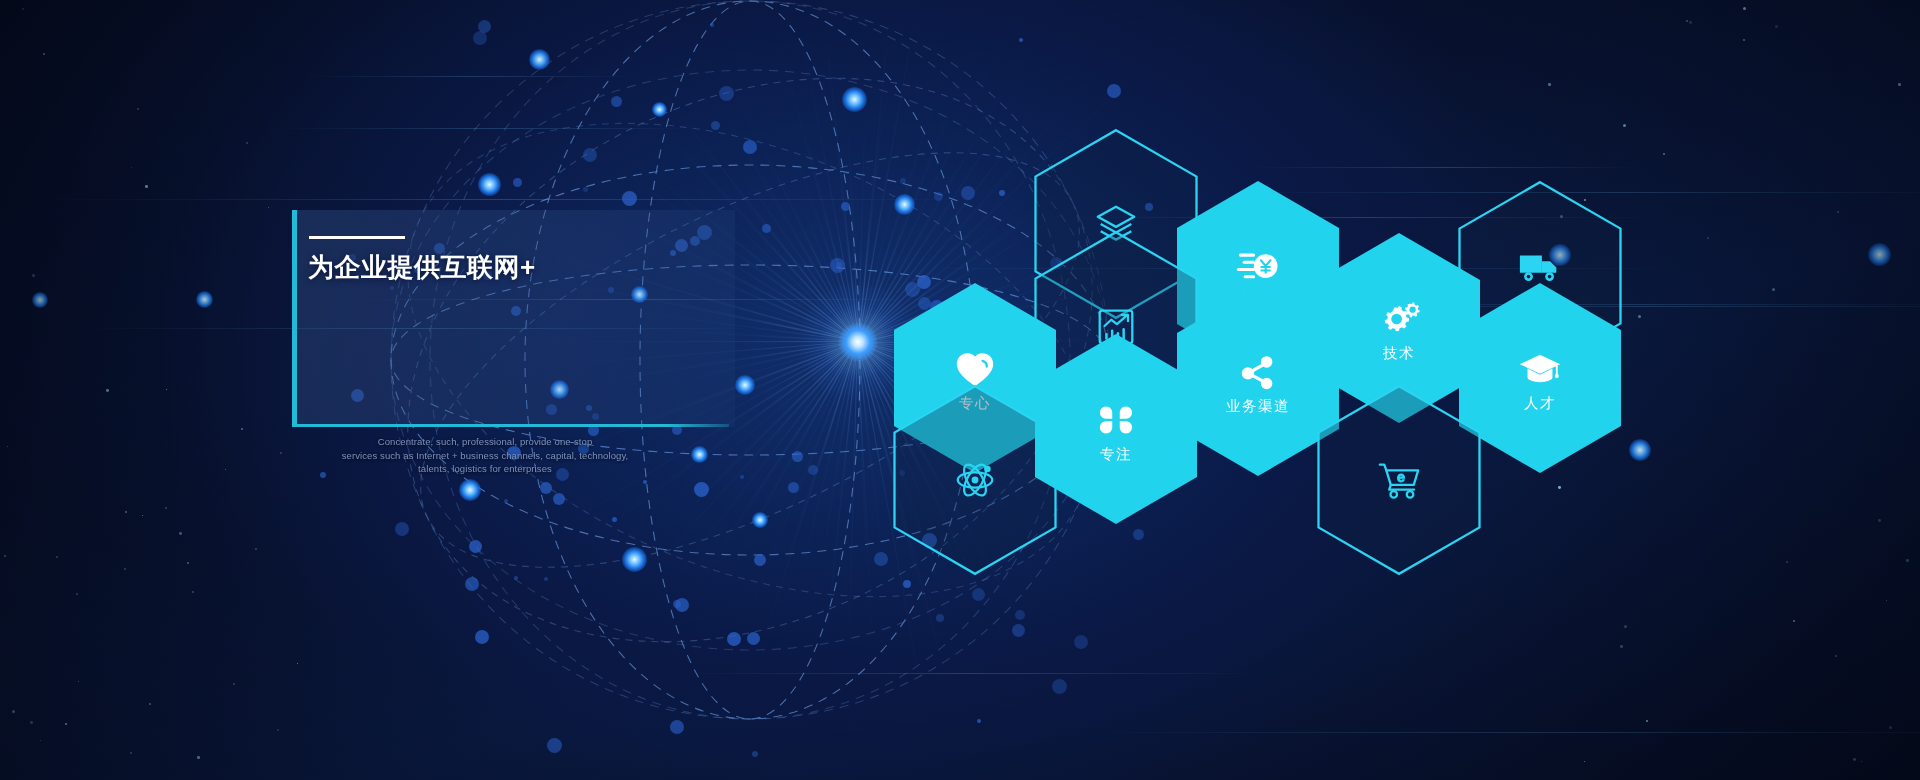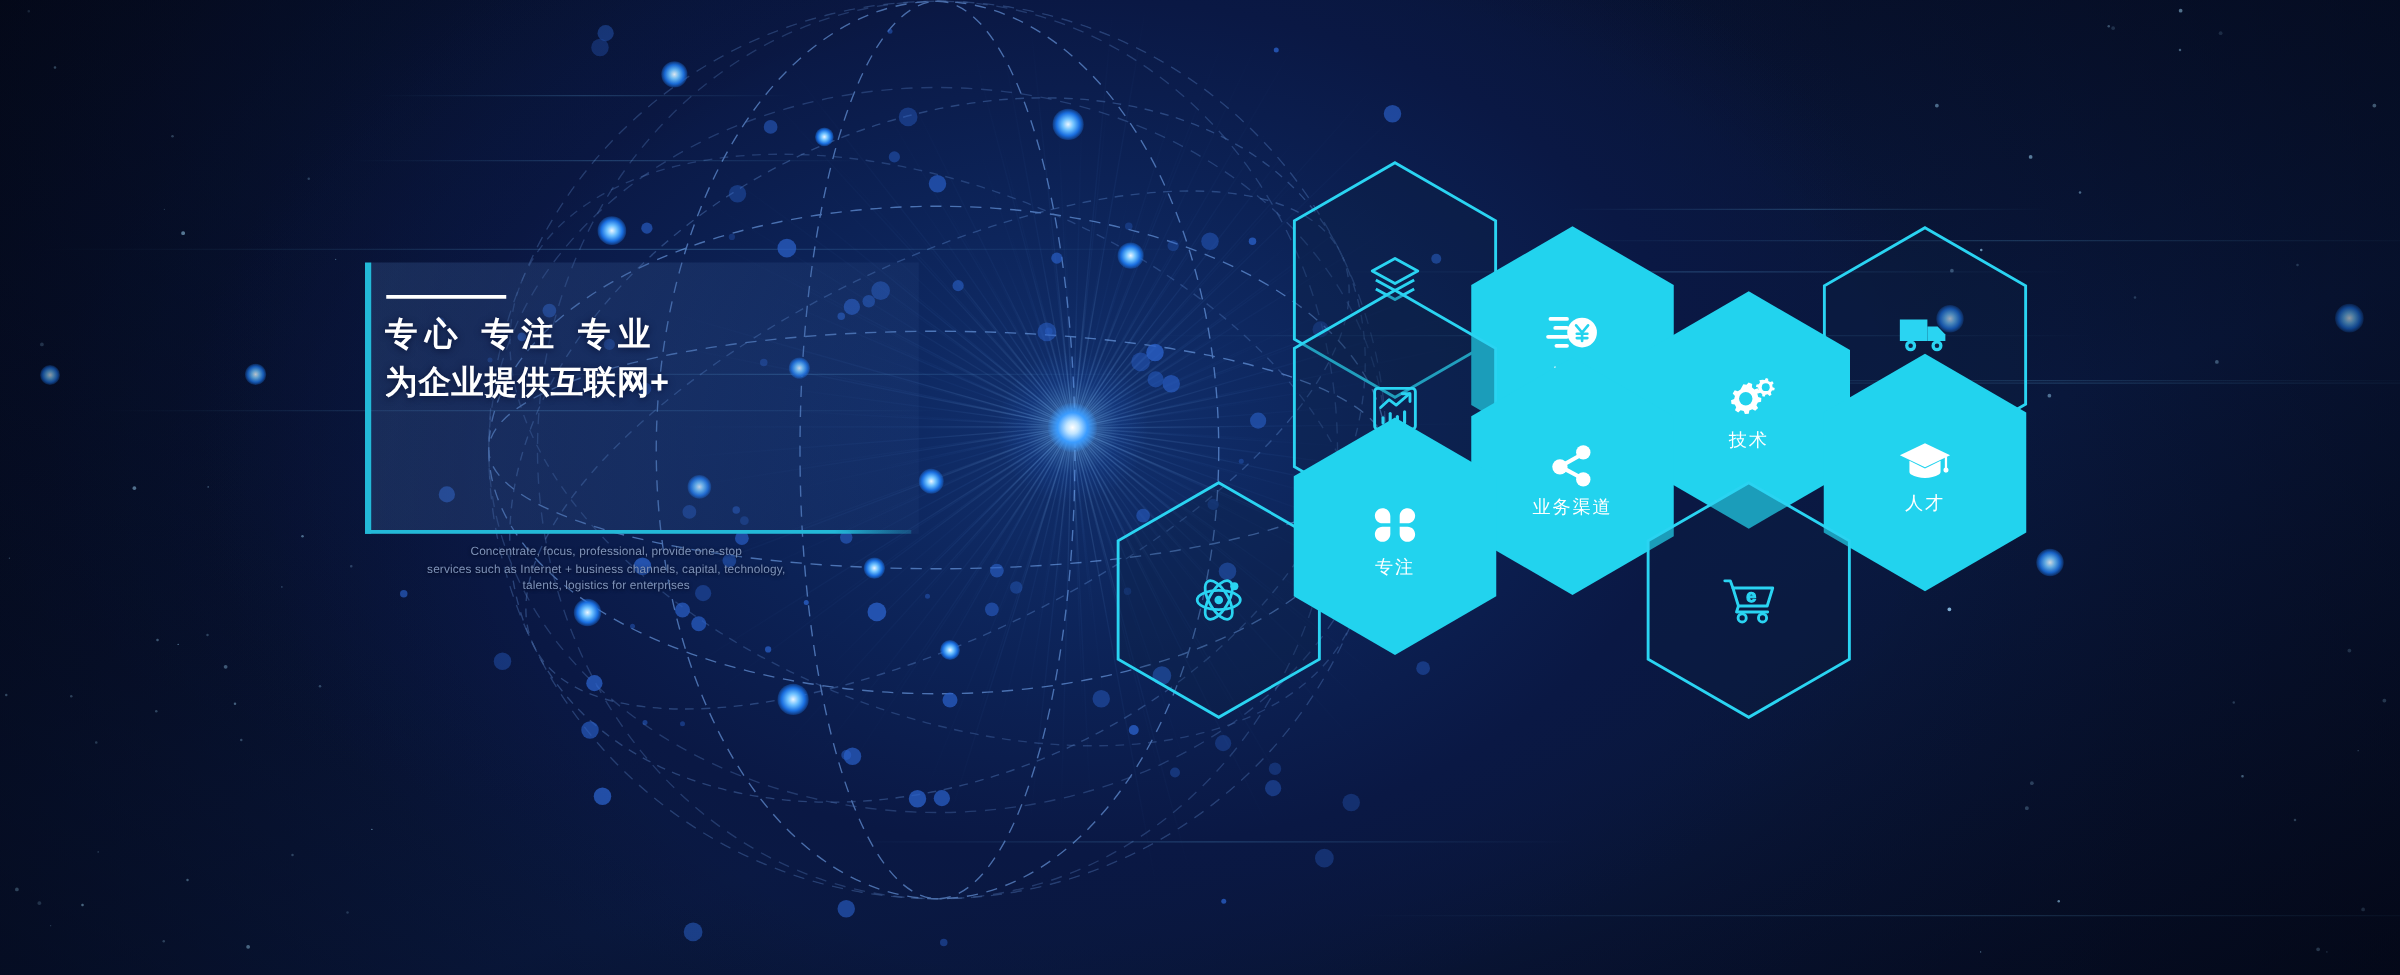--- a/index.html
+++ b/index.html
@@ -456,26 +456,25 @@
       <div class="sparkle" style="left:1546px;top:399px;width:1.3px;height:1.3px;opacity:0.79"></div>
     </div>
 
   <div class="vig"></div>
 
   <div class="panel"></div>
   <div class="panel-under"></div>
   <div class="rule"></div>
 
   <div class="htxt">
-    <div class="l1">专心 专注 专业</div>
     <div>为企业提供互联网+</div>
   </div>
 
   <div class="sub">
-    <div>Concentrate, focus, professional, provide one-stop</div>
+    <div>Concentrate, such, professional, provide one-stop</div>
     <div>services such as Internet + business channels, capital, technology,</div>
     <div>talents, logistics for enterprises</div>
   </div>
 
   <div class="hexes" id="hexes">
       <div class="hex outline" style="left:1033px;top:128px">
                <div class="shape">
           <svg class="hx" viewBox="0 0 166 192" preserveAspectRatio="none">
            <polygon points="83,2.2 163.5,48.6 163.5,143.4 83,189.8 2.5,143.4 2.5,48.6" fill="rgba(12,32,66,.30)" stroke="#2ad4f2" stroke-width="2.3"></polygon>
          </svg>
@@ -580,20 +579,36 @@
               <circle cx="21.5" cy="24" r="5.6" fill="#22d3ee" stroke="none"></circle>
               <g fill="#fff" stroke="none">
                 <path d="M35.5 8.2l1.9.1.9-1.7 1.9.6.1 1.9 1.6 1 1.8-.7 1.1 1.6-1.2 1.4.3 1.9 1.8.8-.4 1.9-1.9.2-1 1.6.6 1.8-1.7 1-1.4-1.3-1.9.3-.8 1.8-1.9-.5-.1-1.9-1.6-1-1.8.6-1-1.7 1.3-1.3-.3-1.9-1.8-.8.5-1.9 1.9-.1 1-1.6-.6-1.8z"></path>
               </g>
               <circle cx="38.2" cy="14.3" r="3.3" fill="#22d3ee" stroke="none"></circle>
             </svg>
           </span>
                  <span class="lbl">技术</span>
                </div>
              </div>
+      <div class="hex filled" style="left:892px;top:282px">
+               <div class="shape">
+          <svg class="hx" viewBox="0 0 166 192" preserveAspectRatio="none">
+           <polygon points="83,1 164,48 164,144 83,191 2,144 2,48" fill="#22d3ee"></polygon>
+         </svg>
+        </div>
+               <div class="body ">
+                 <span>
+            <svg class="ico" viewBox="0 0 48 48">
+              <path d="M24 42C13 34 5 27.6 5 18.6 5 12.2 10 7.5 16.3 7.5c3.6 0 6.3 1.6 7.7 3.6 1.4-2 4.1-3.6 7.7-3.6C38 7.5 43 12.2 43 18.6 43 27.6 35 34 24 42z" fill="#fff" stroke="none"></path>
+              <path d="M32 15.5c2.7.8 4.3 3.1 4.4 6" fill="none" stroke="#22d3ee" stroke-width="2.4" stroke-linecap="round"></path>
+            </svg>
+          </span>
+                 <span class="lbl">专心</span>
+               </div>
+             </div>
       <div class="hex filled" style="left:1175px;top:285px">
                <div class="shape">
           <svg class="hx" viewBox="0 0 166 192" preserveAspectRatio="none">
            <polygon points="83,1 164,48 164,144 83,191 2,144 2,48" fill="#22d3ee"></polygon>
          </svg>
         </div>
                <div class="body ">
                  <span>
             <svg class="ico" viewBox="0 0 48 48">
               <g stroke="#fff" stroke-width="3.4" stroke-linecap="round" fill="none">

